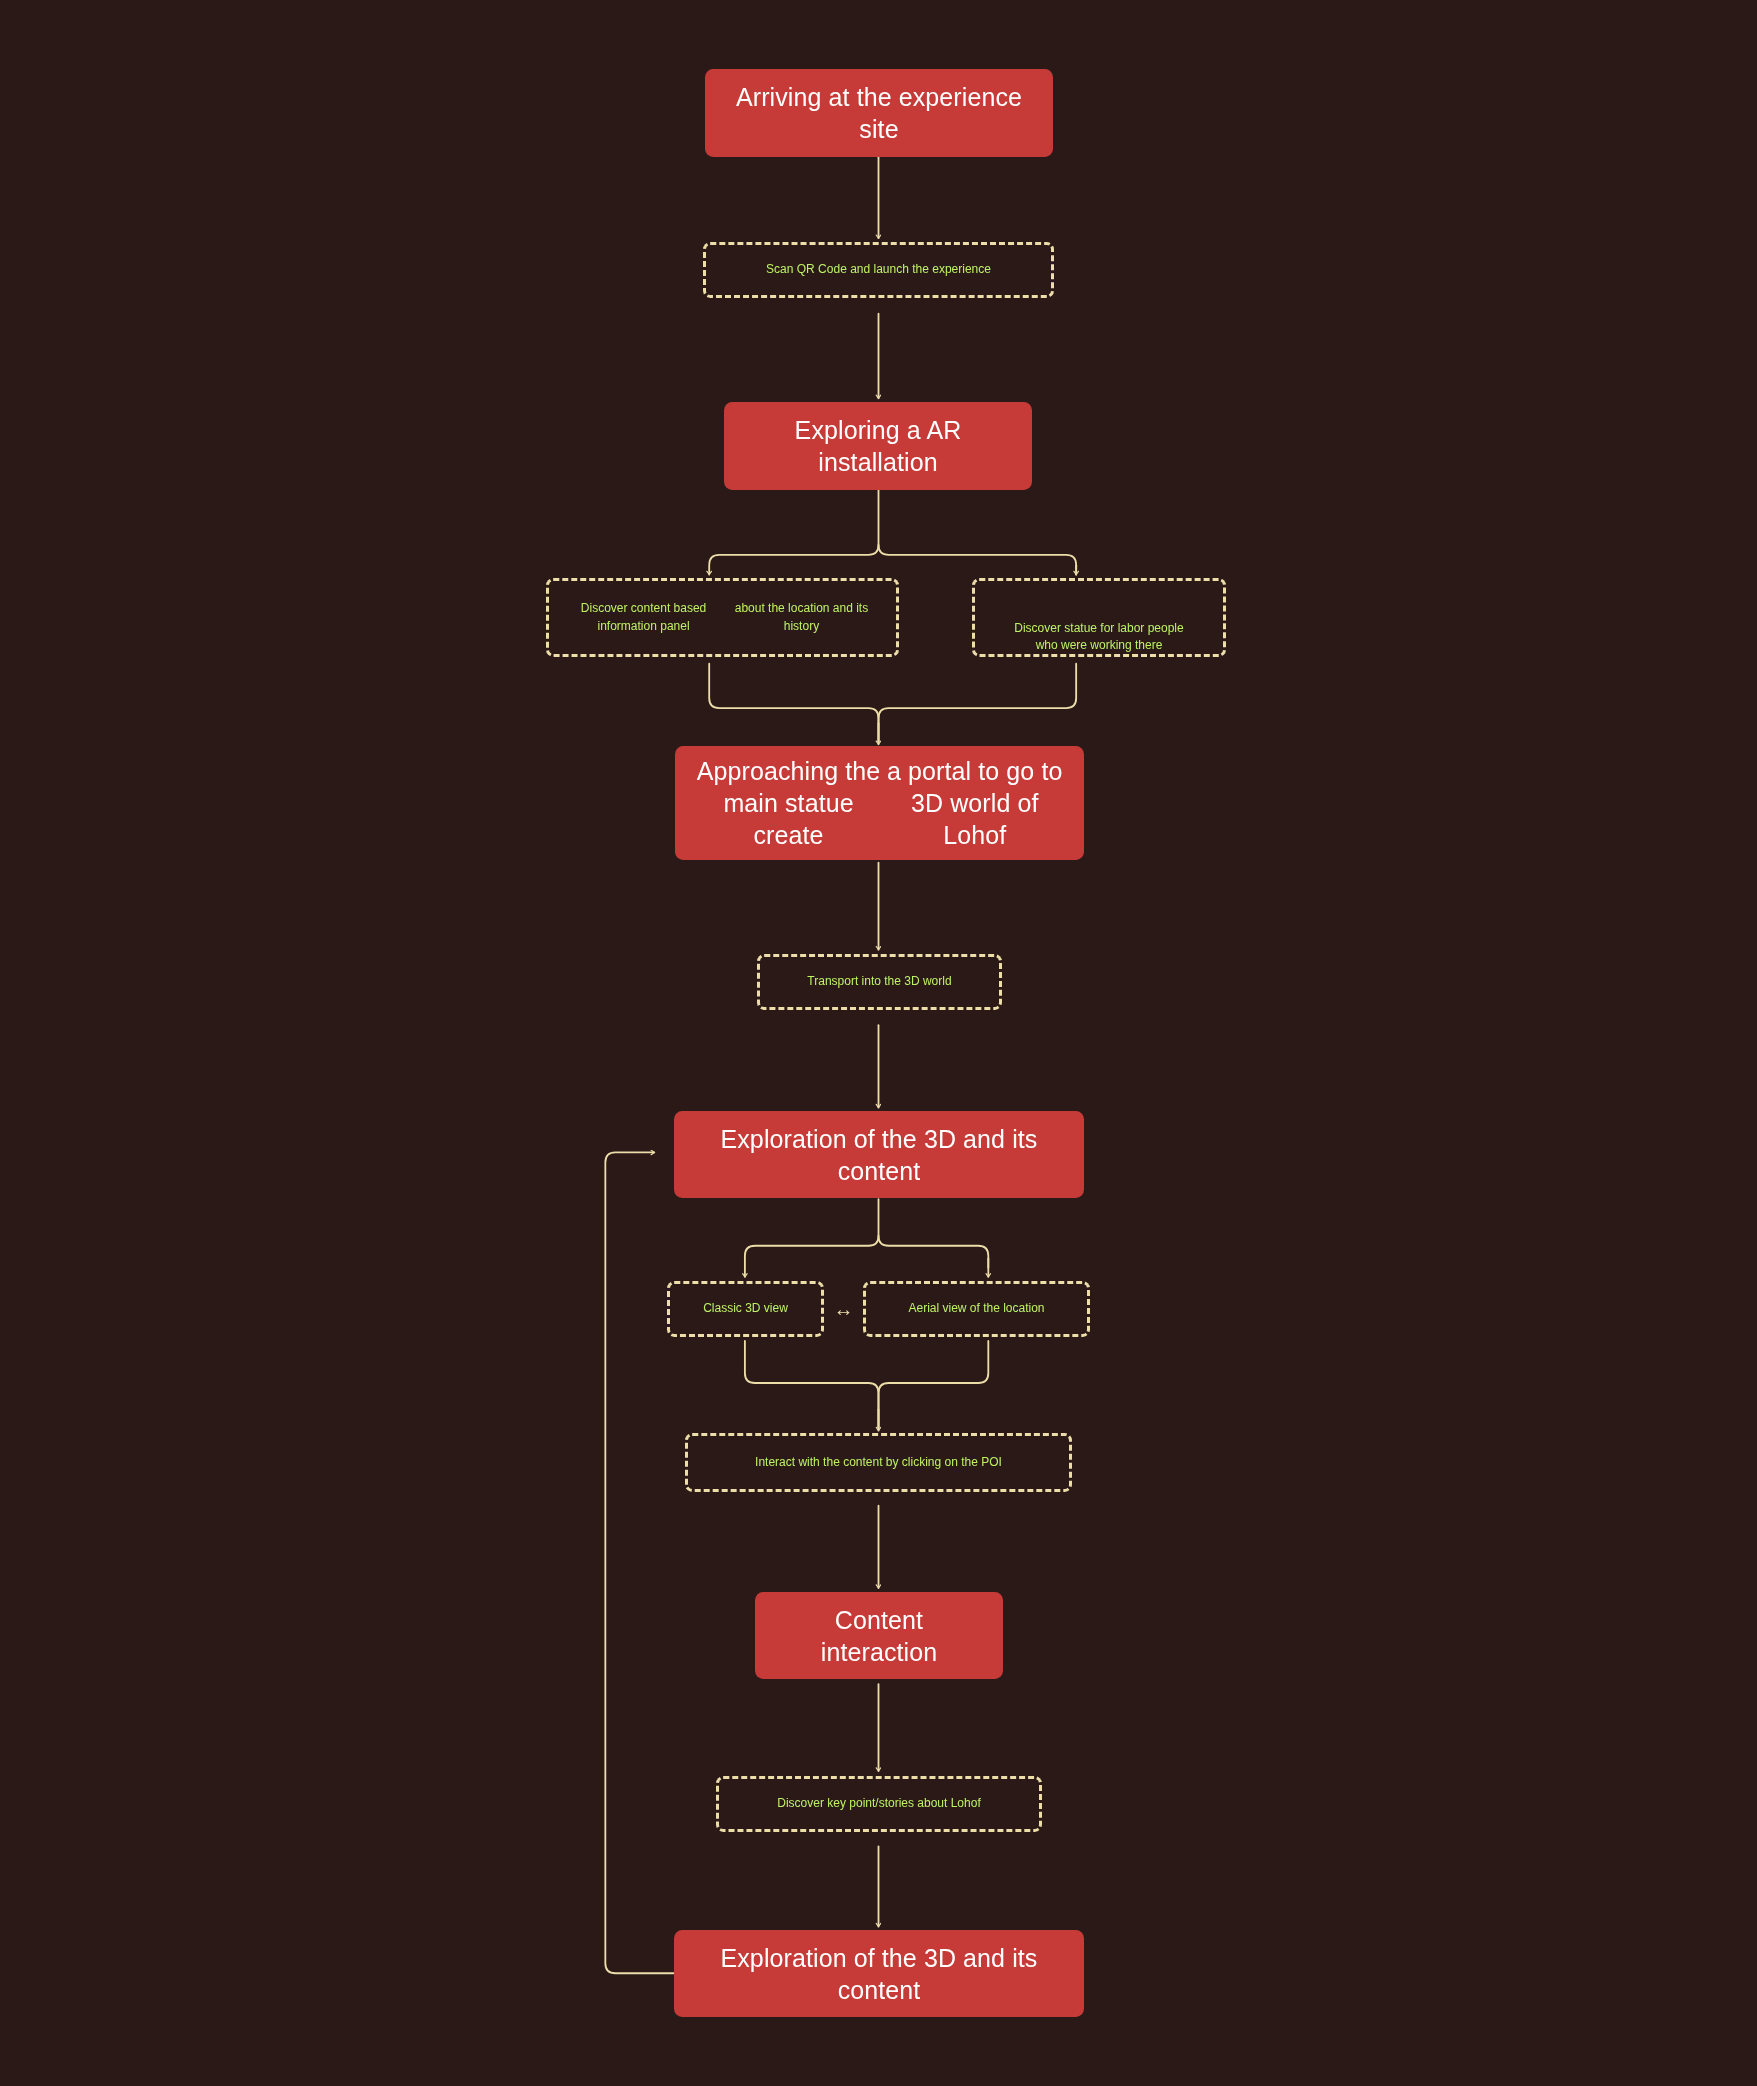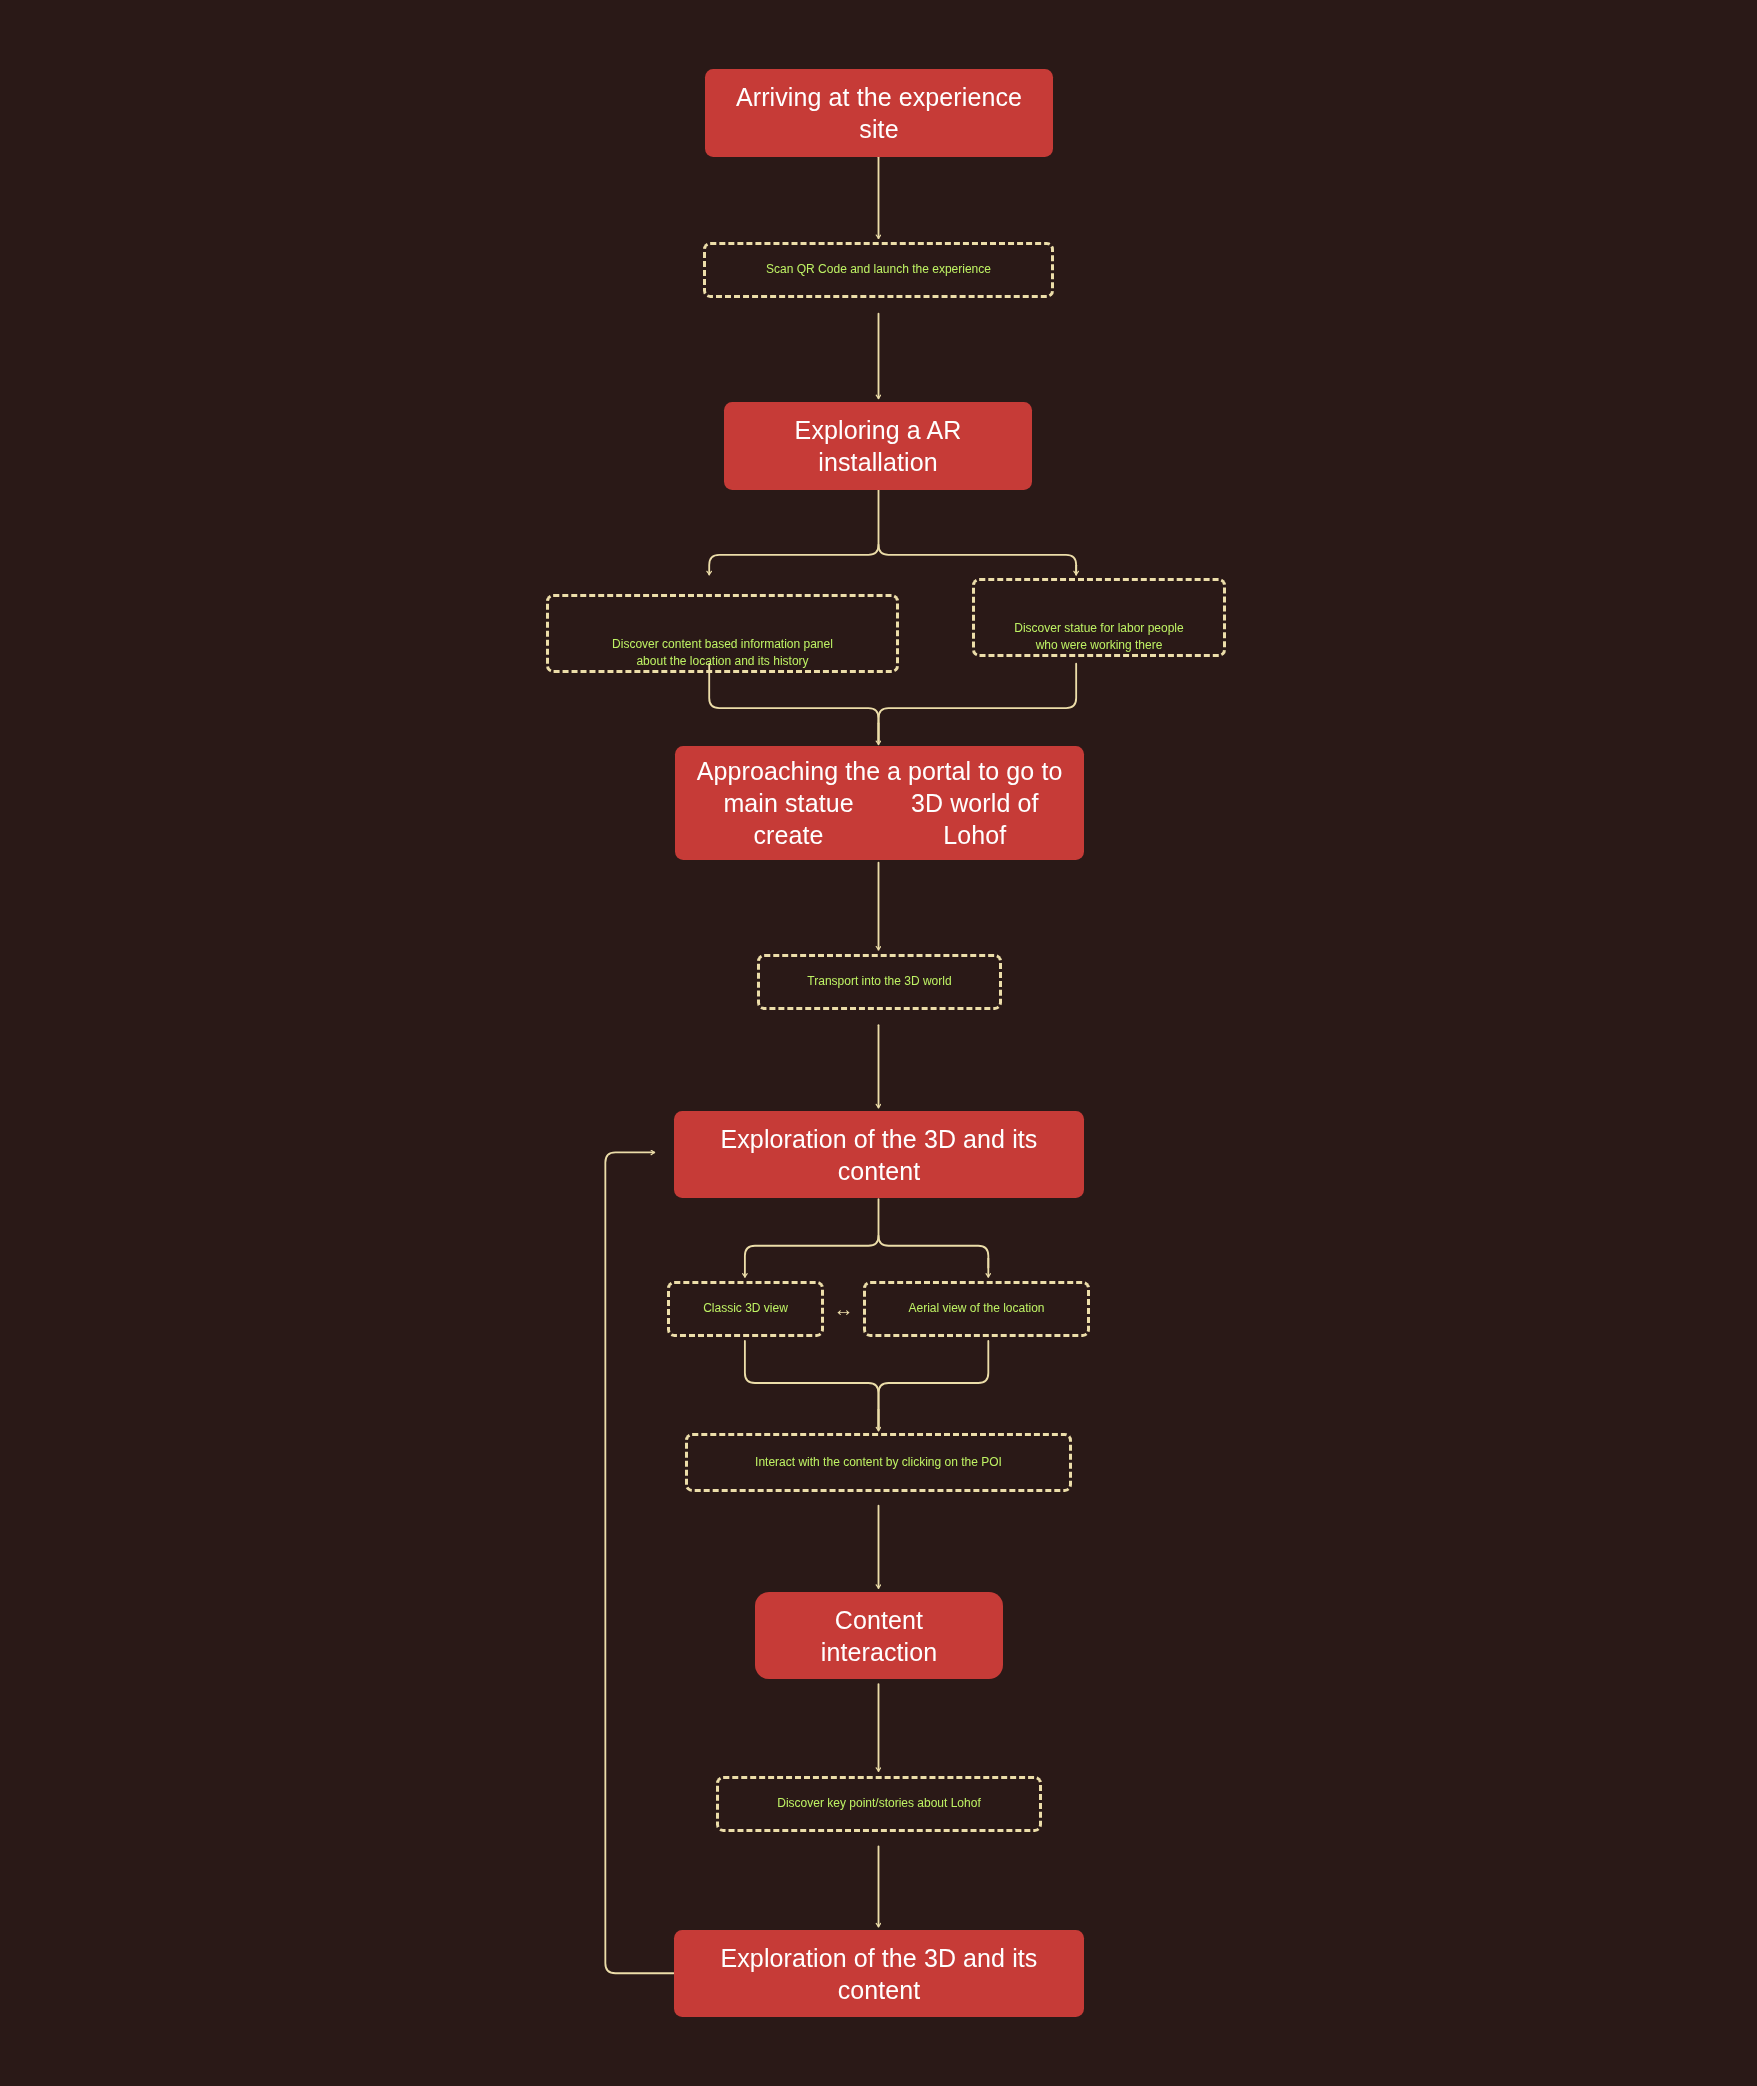--- a/index.html
+++ b/index.html
@@ -117,21 +117,21 @@
   </div>
 
   <div class="node dashed" style="left:703px; top:242px; width:351px; height:56px;">
     <span class="label">Scan QR Code and launch the experience</span>
   </div>
 
   <div class="node solid" style="left:724px; top:402px; width:308px; height:88px;">
     <span class="label">Exploring a AR installation</span>
   </div>
 
-  <div class="node dashed" style="left:546px; top:578px; width:353px; height:79px; flex-direction:column;margin-top:16px;">
+  <div class="node dashed" style="left:546px; top:578px; width:353px; height:79px; ">
     <span class="label">Discover content based information panel</span>
     <span class="label">about the location and its history</span>
   </div>
 
   <div class="node dashed" style="left:972px; top:578px; width:254px; height:79px; flex-direction:column;">
     <span class="label">Discover statue for labor people</span>
     <span class="label">who were working there</span>
   </div>
 
   <div class="node solid" style="left:675px; top:746px; width:409px; height:114px; flex-direction:row;">
@@ -156,21 +156,21 @@
   </div>
 
   <div class="node dashed" style="left:863px; top:1281px; width:227px; height:56px;">
     <span class="label">Aerial view of the location</span>
   </div>
 
   <div class="node dashed" style="left:685px; top:1433px; width:387px; height:59px;">
     <span class="label">Interact with the content by clicking on the POI</span>
   </div>
 
-  <div class="node solid" style="left:755px; top:1592px; width:248px; height:87px;border-radius:14px;">
+  <div class="node solid" style="left:755px; top:1592px; width:248px; height:87px;">
     <span class="label">Content interaction</span>
   </div>
 
   <div class="node dashed" style="left:716px; top:1776px; width:326px; height:56px;">
     <span class="label">Discover key point/stories about Lohof</span>
   </div>
 
   <div class="node solid" style="left:674px; top:1930px; width:410px; height:87px;">
     <span class="label">Exploration of the 3D and its content</span>
   </div>

